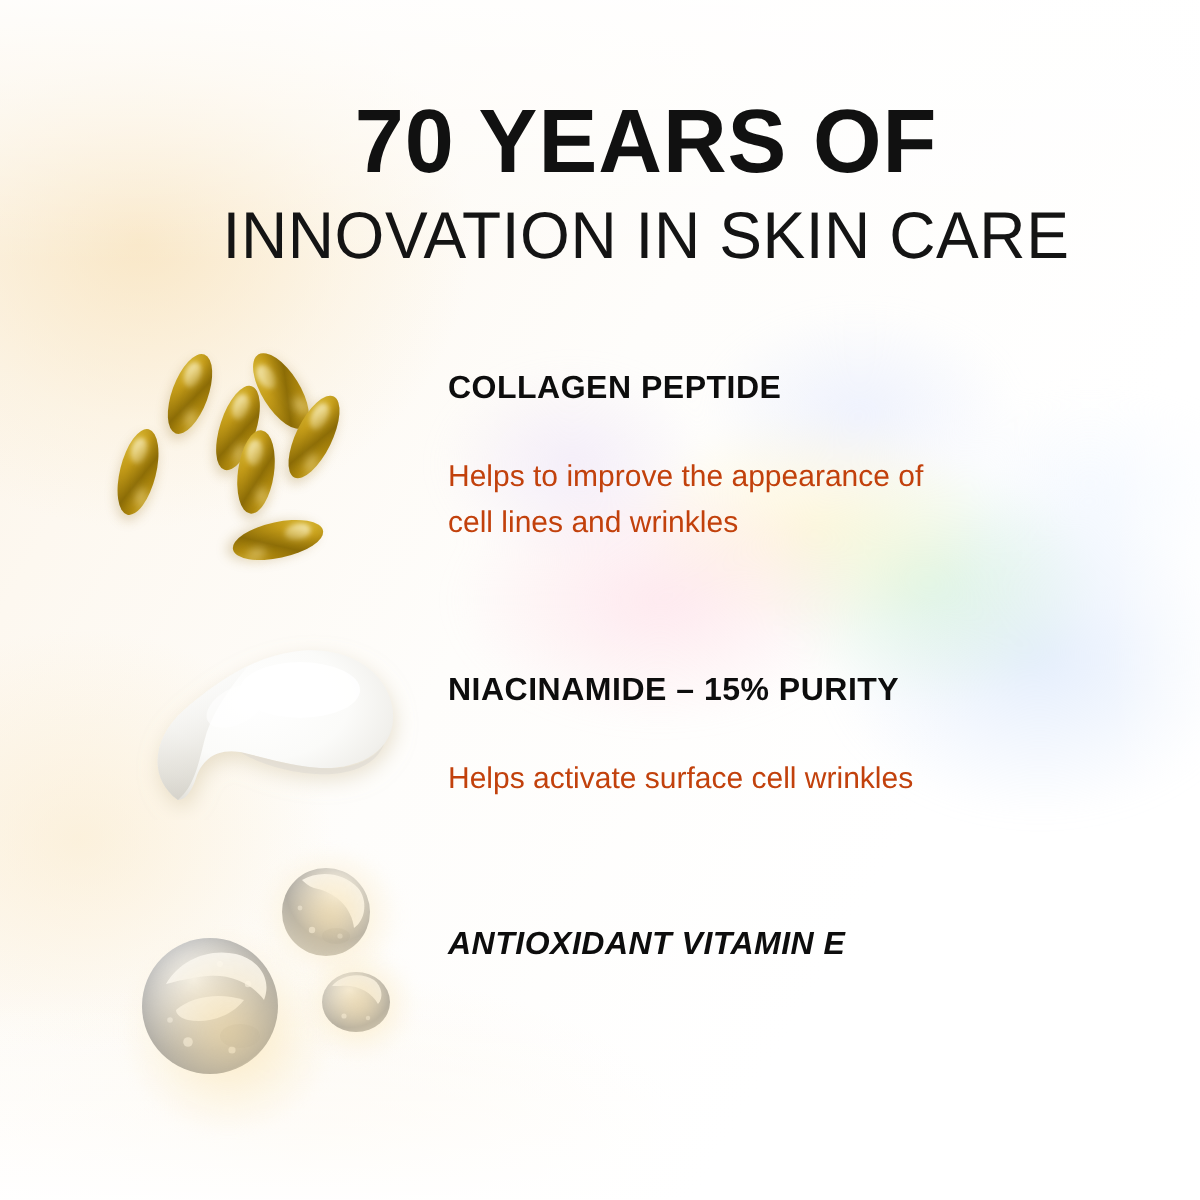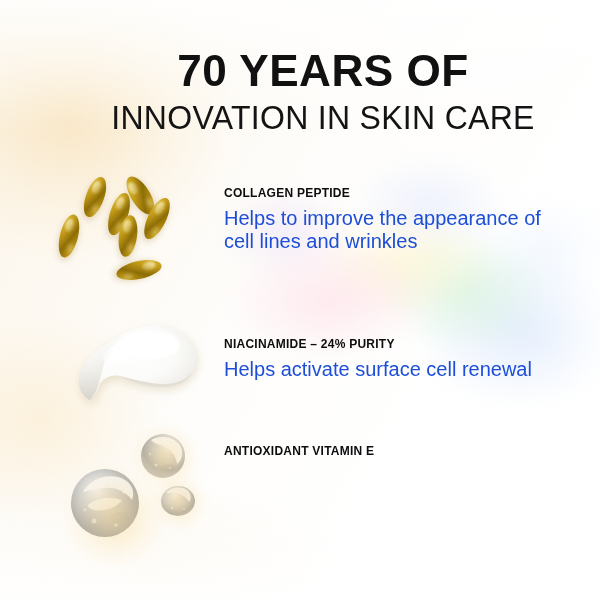--- a/index.html
+++ b/index.html
@@ -90,37 +90,37 @@
 
   
   .feature {
     position: absolute;
     left: 224px;
     width: 330px;
   }
   .feature-title {
     font-family: "Liberation Sans", sans-serif;
     font-weight: bold;
-    font-size: 12px;
+    font-size: 16px;
     letter-spacing: 0.25px;
     color: #0d0d0d;
     white-space: nowrap;
   }
   .feature-desc {
     font-family: "Liberation Sans", sans-serif;
     font-weight: 400;
-    font-size: 20px;
+    font-size: 15px;
     line-height: 22.5px;
-    color: #1d4ed8;
-    margin-top: 7px;
+    color: #c2410c;
+    margin-top: 24px;
   }
 
   #feature-1 { top: 186px; }
   #feature-2 { top: 337px; }
-  #feature-3 { top: 444px; }
+  #feature-3 { top: 464px; font-style: italic; }
 
   
   .art {
     position: absolute;
   }
   #art-capsules { left: 62px;  top: 168px;  width: 150px; height: 120px; }
   #art-cream    { left: 58px;  top: 305px;  width: 160px; height: 105px; }
   #art-droplets { left: 58px;  top: 430px;  width: 155px; height: 115px; }
 
   
@@ -297,23 +297,23 @@
 
   <div class="feature" id="feature-1">
     <div class="feature-title">COLLAGEN PEPTIDE</div>
     <div class="feature-desc">
       <div>Helps to improve the appearance of</div>
       <div>cell lines and wrinkles</div>
     </div>
   </div>
 
   <div class="feature" id="feature-2">
-    <div class="feature-title">NIACINAMIDE – 24% PURITY</div>
+    <div class="feature-title">NIACINAMIDE – 15% PURITY</div>
     <div class="feature-desc">
-      <div>Helps activate surface cell renewal</div>
+      <div>Helps activate surface cell wrinkles</div>
     </div>
   </div>
 
   <div class="feature" id="feature-3">
     <div class="feature-title">ANTIOXIDANT VITAMIN E</div>
   </div>
 
 </div>
 
 </body></html>

